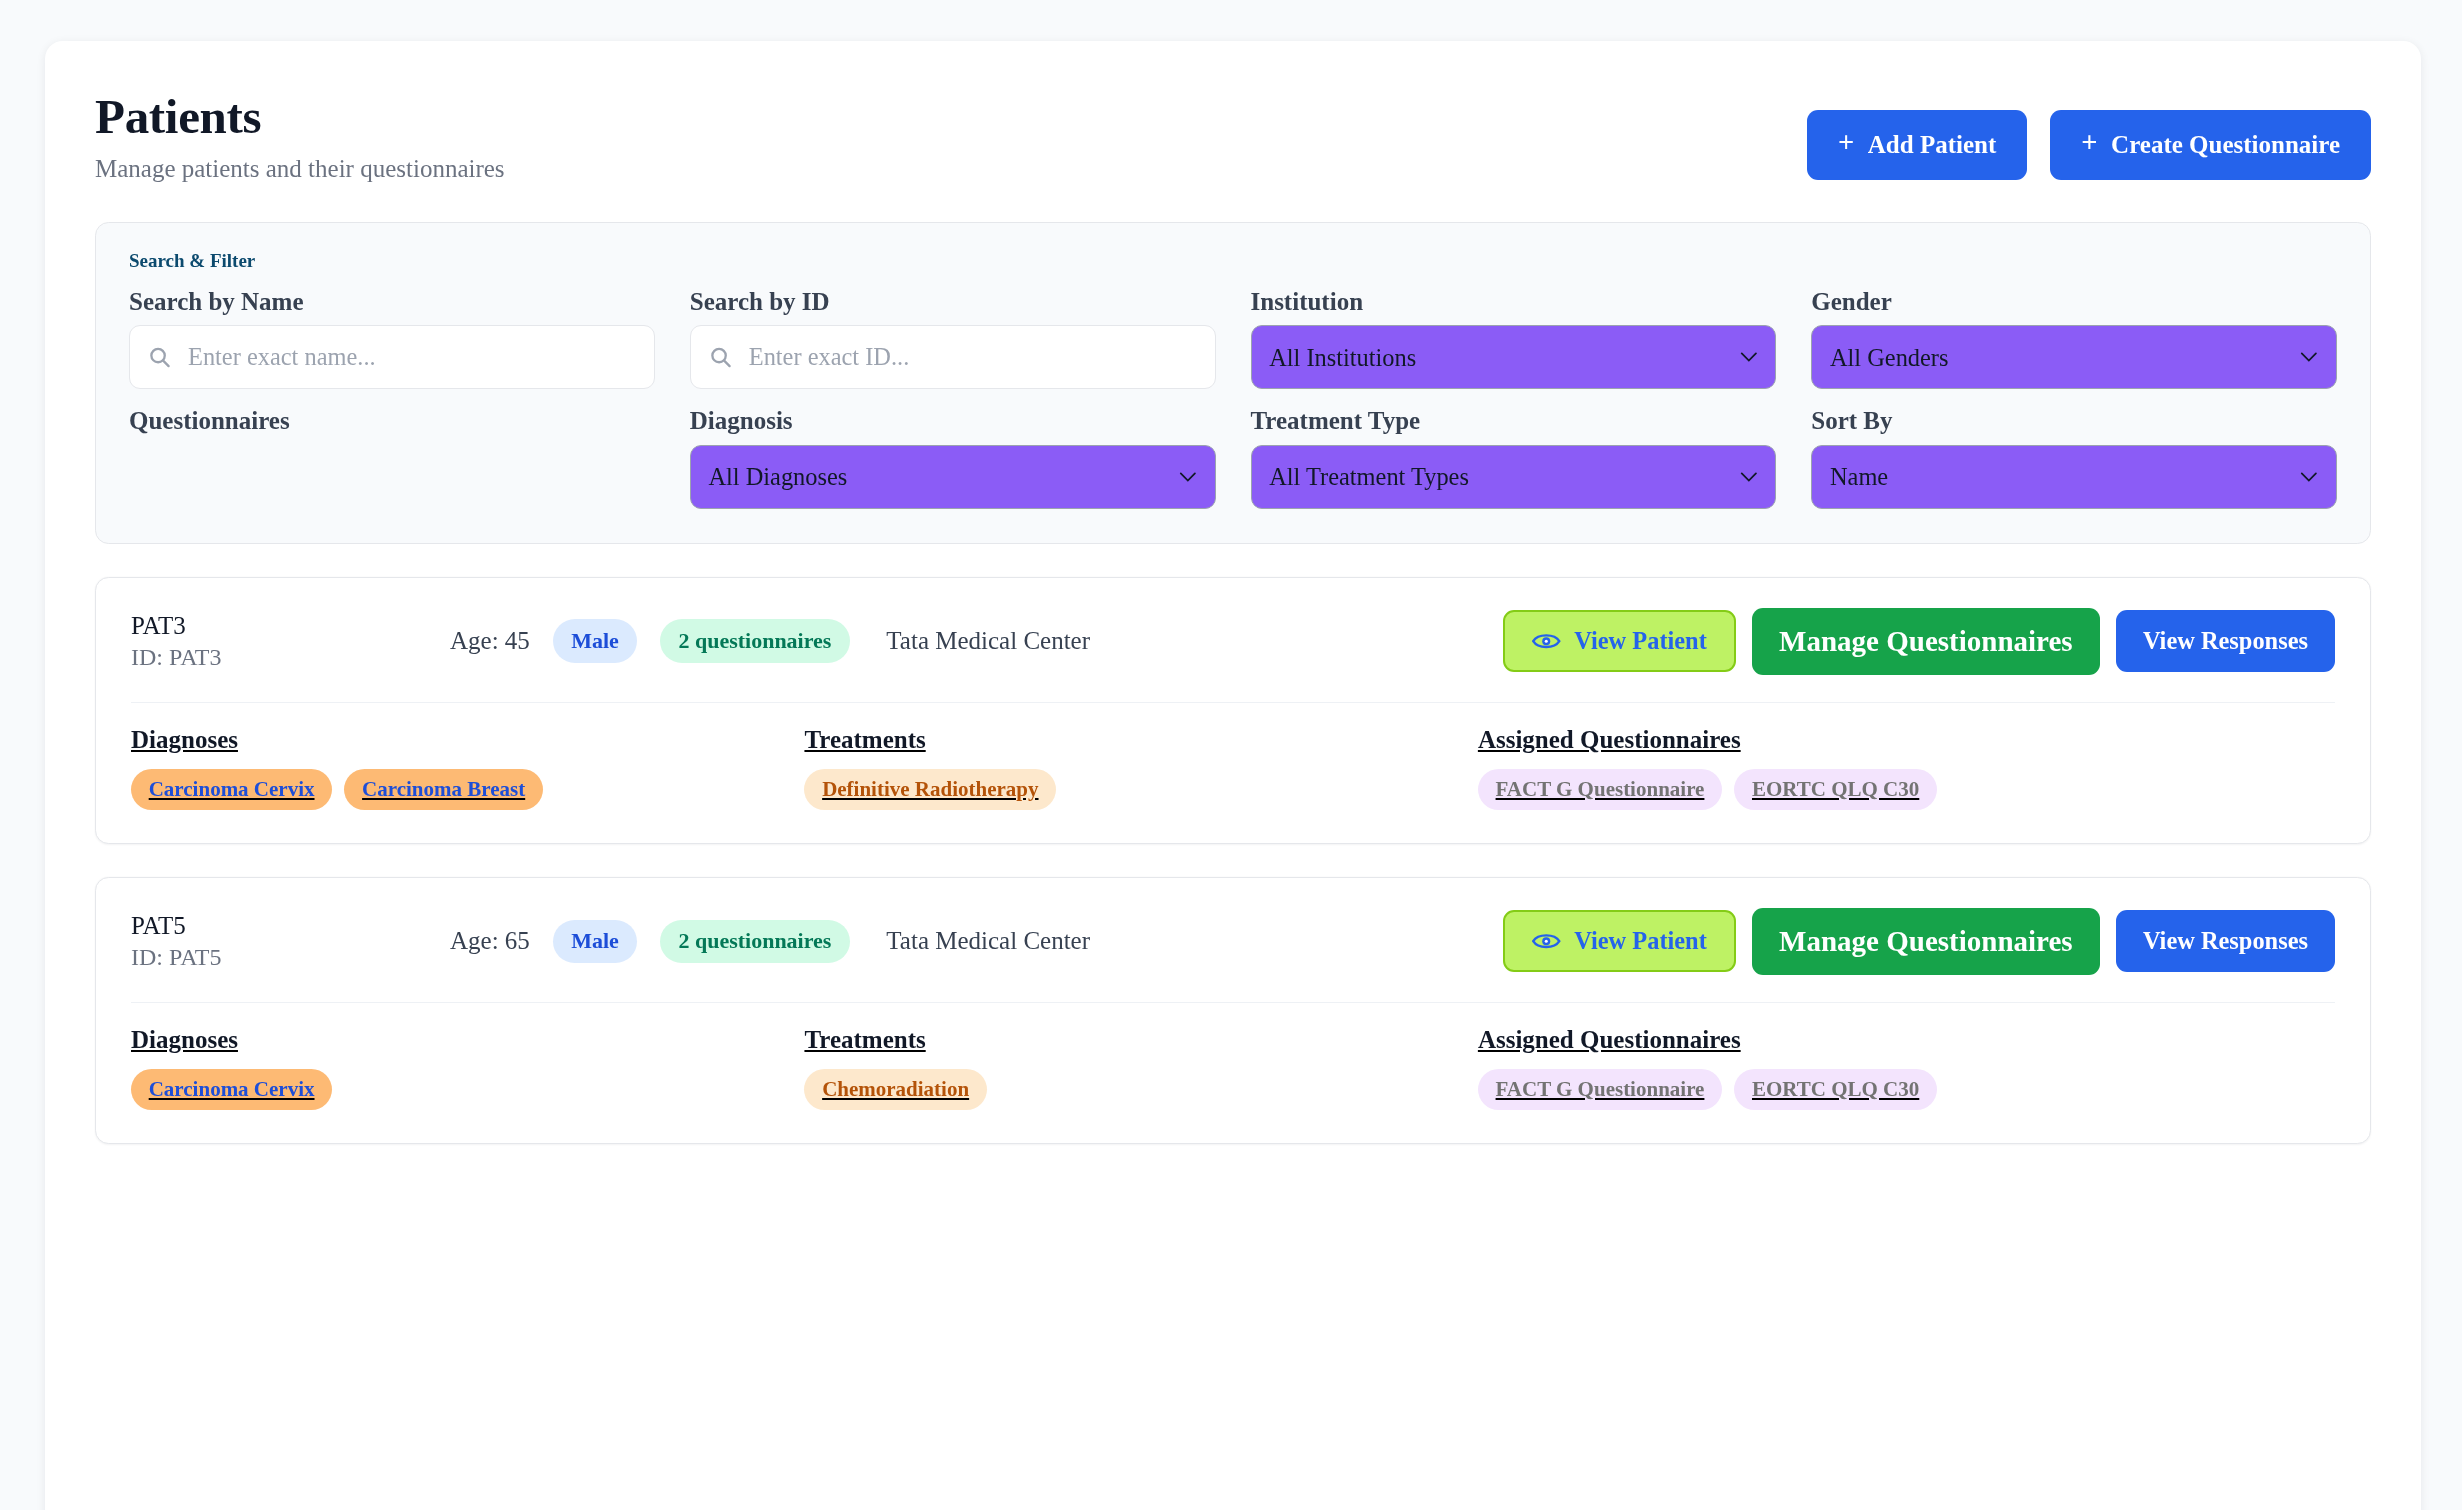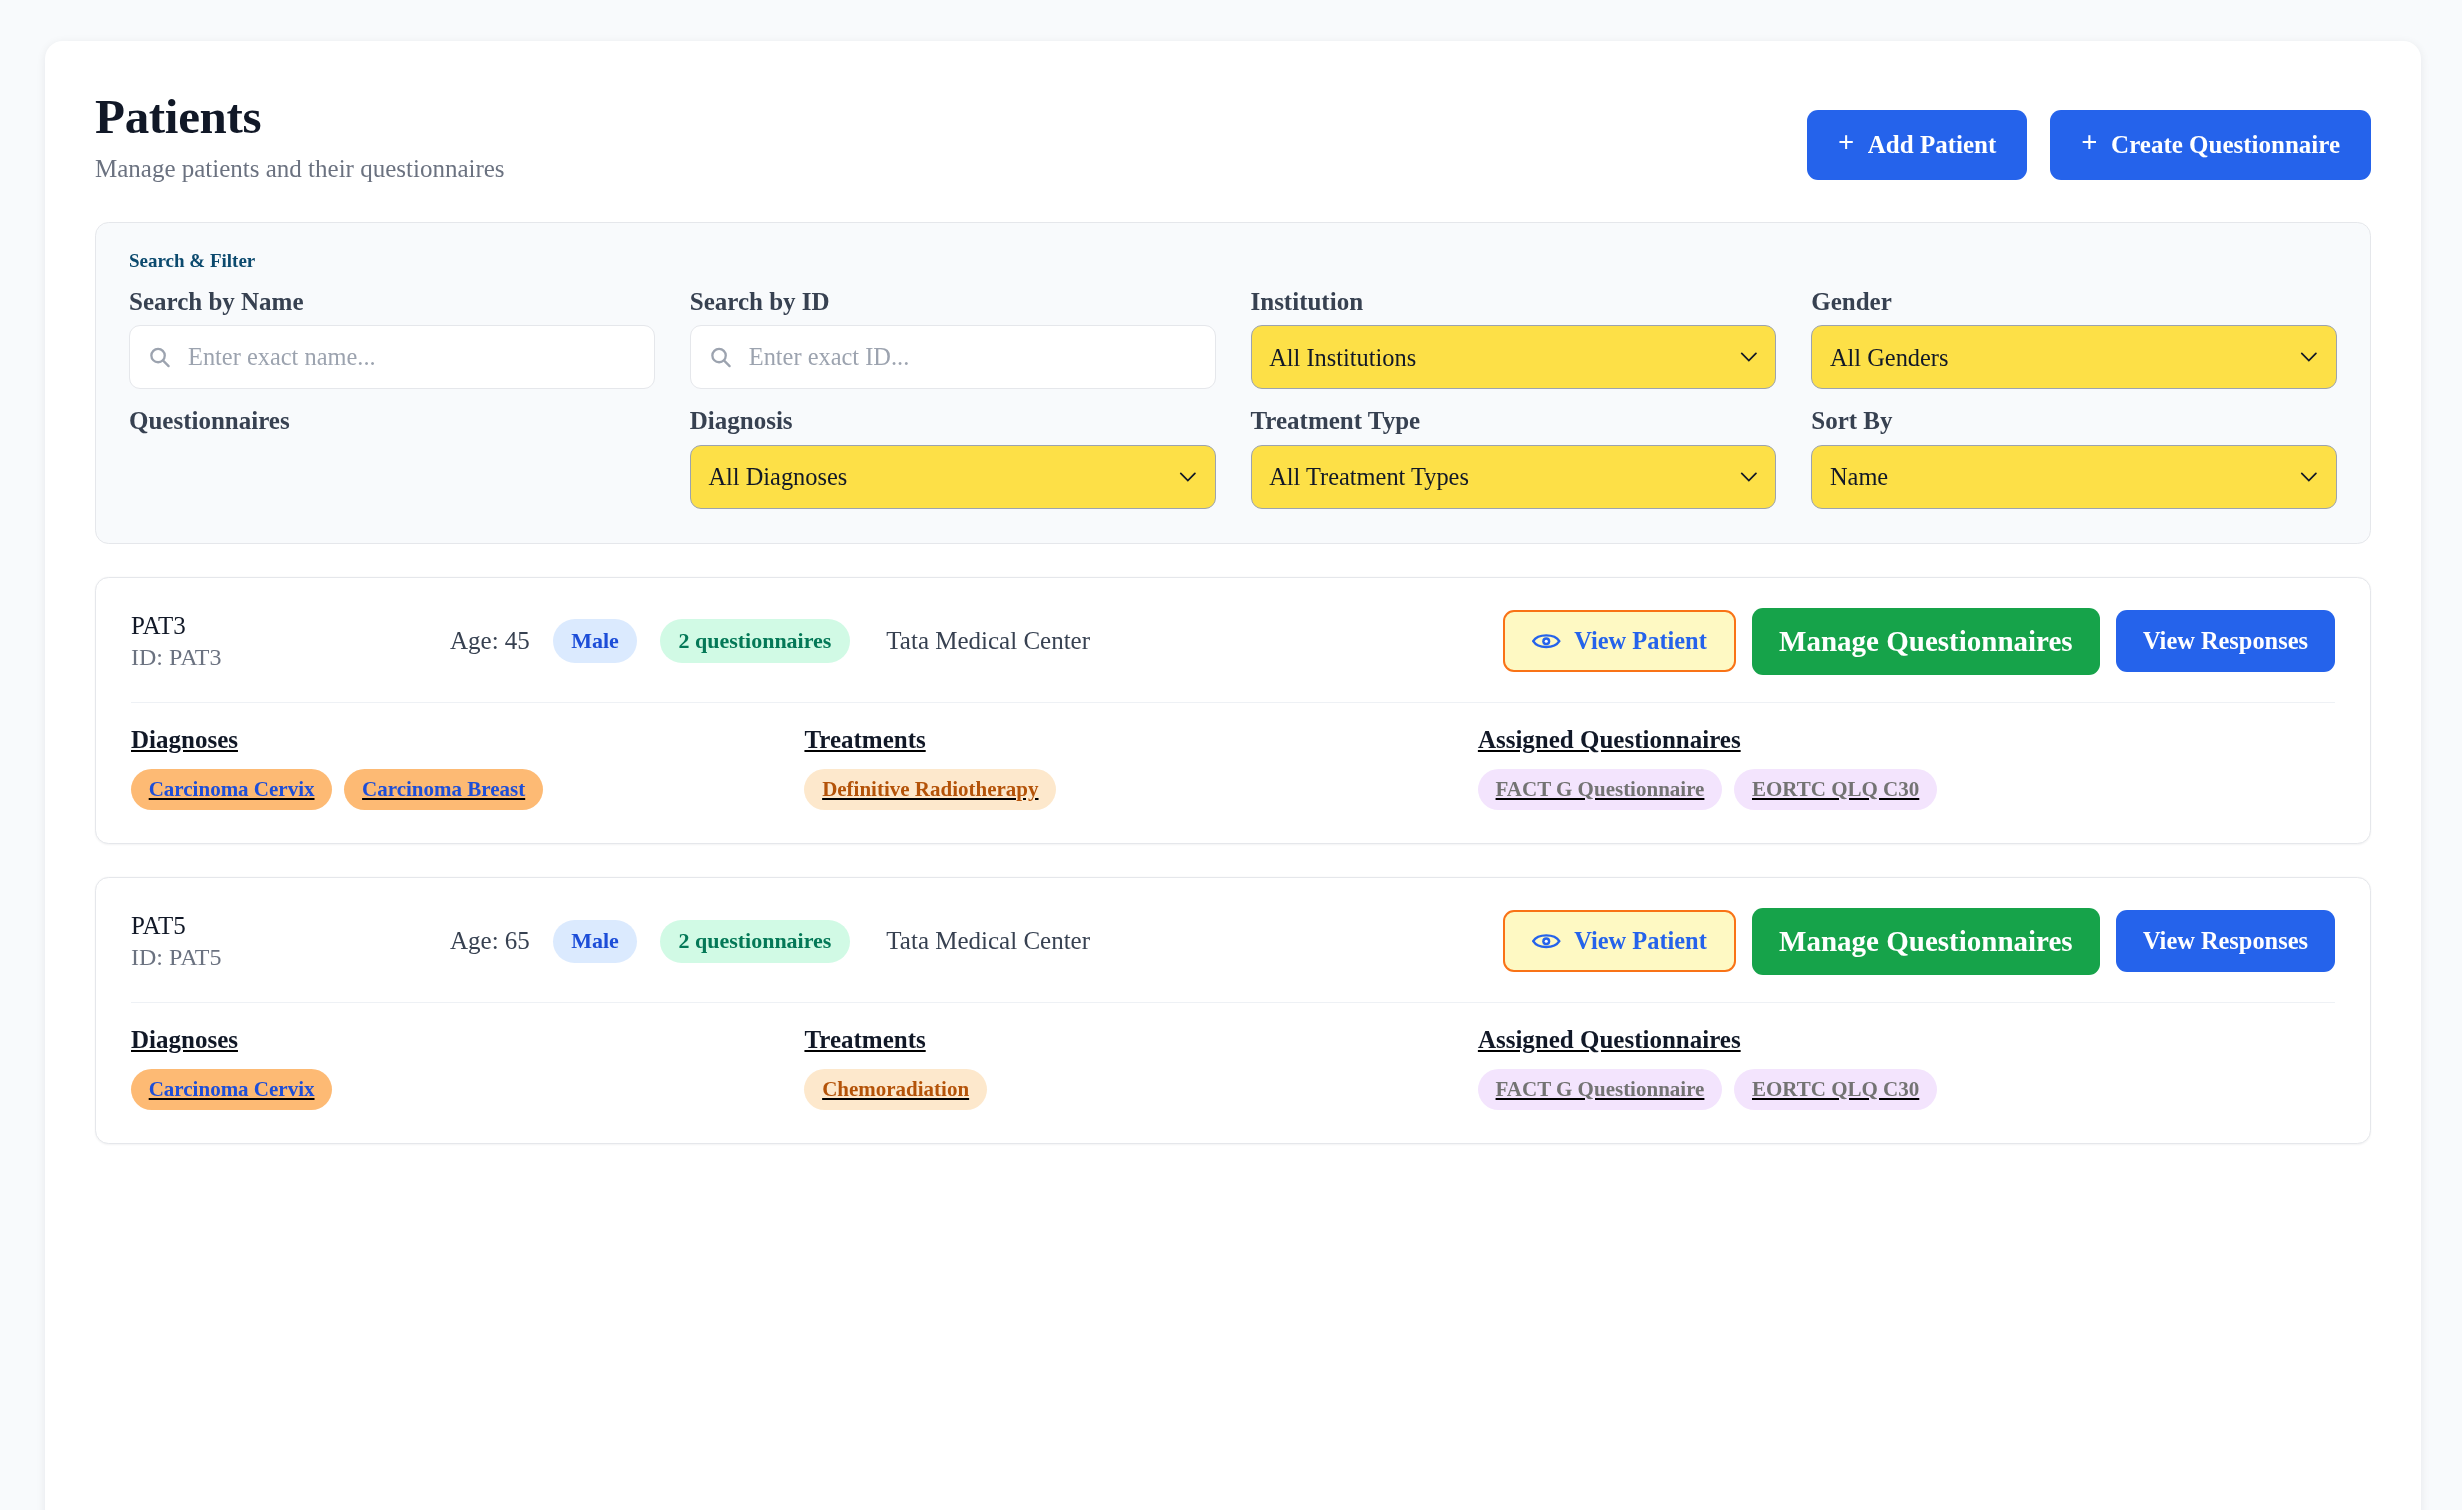--- a/index.html
+++ b/index.html
@@ -129,21 +129,21 @@
     padding: 0 16.3px 0 58px;
     outline: none;
   }
   .text-input::placeholder { color: #9ca3af; }
 
   .select-box {
     width: 100%;
     height: 64px;
     border: 1.4px solid #9ca3af;
     border-radius: 11px;
-    background: #fde047;
+    background: #8b5cf6;
     font-family: inherit;
     font-size: 24.4px;
     color: #111827;
     padding: 0 43px 0 17.7px;
     outline: none;
     appearance: none;
     -webkit-appearance: none;
     cursor: pointer;
   }
   .select-wrap { position: relative; }
@@ -206,22 +206,22 @@
     margin-left: 13.6px;
     white-space: nowrap;
   }
   .patient-actions {
     display: flex;
     align-items: center;
     gap: 16.3px;
     flex: none;
   }
   .btn-outline {
-    background: #fef9c3;
-    border: 2px solid #f97316;
+    background: #bef264;
+    border: 2px solid #84cc16;
     color: #2563eb;
     font-size: 24.4px;
     font-weight: bold;
     padding: 15px 27px;
     border-radius: 11px;
   }
   .btn-green {
     background: #16a34a;
     color: #ffffff;
     font-size: 29px;

